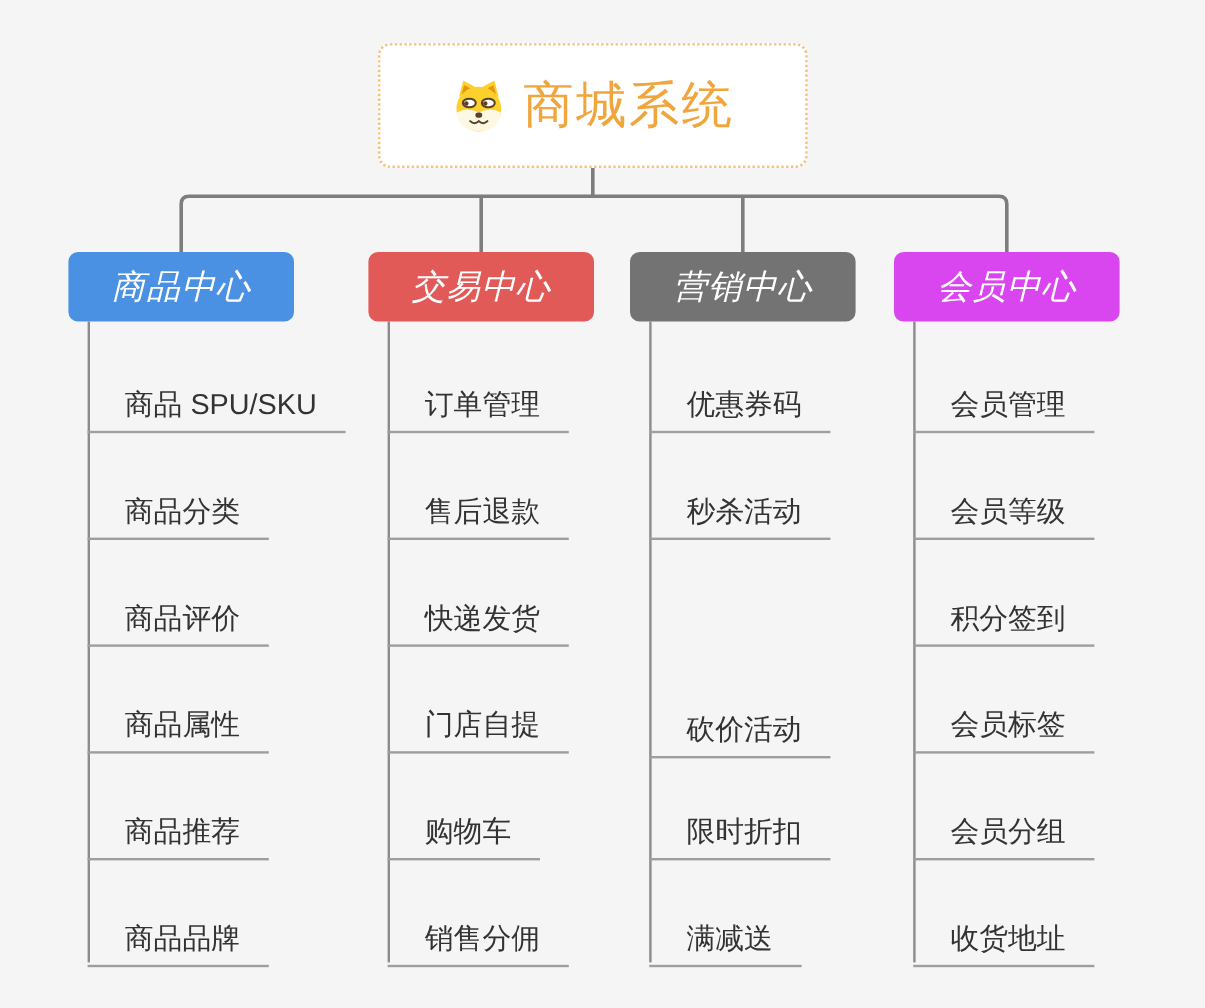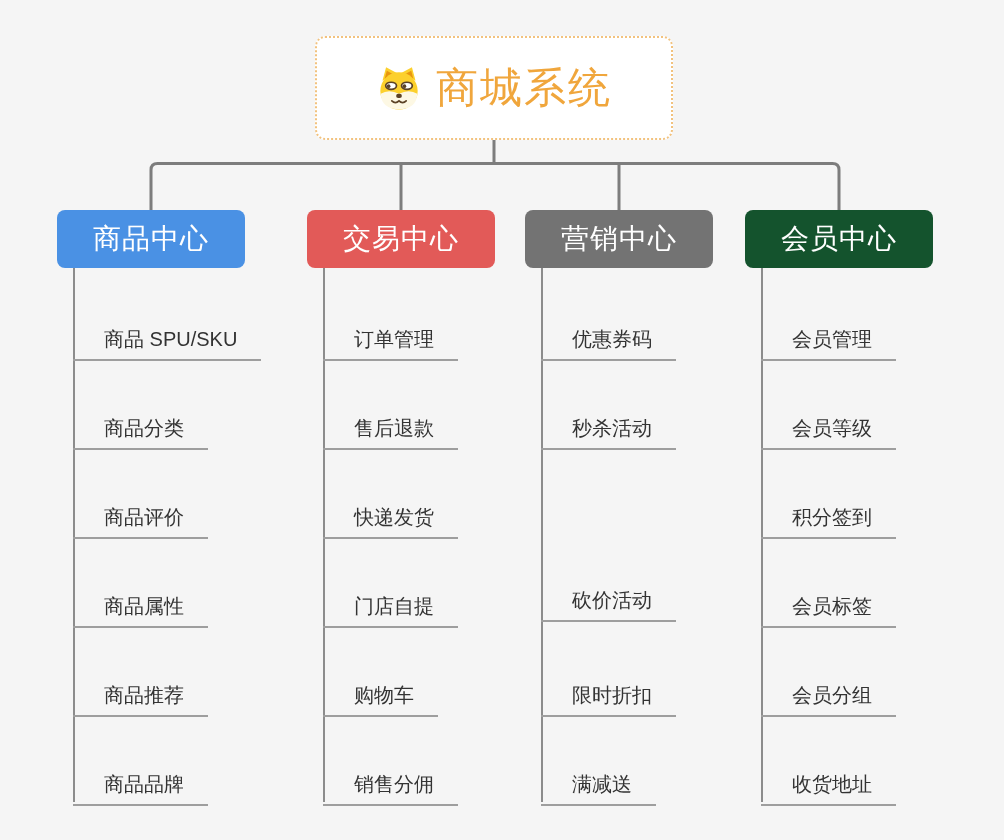--- a/index.html
+++ b/index.html
@@ -47,36 +47,37 @@
   .branch-node{
     position:absolute;left:0;top:0;
     width:188px;height:58px;
     border-radius:8px;
     color:#ffffff;
     font-size:28px;
     display:flex;align-items:center;justify-content:center;
     letter-spacing:1px;
     white-space:nowrap;
     cursor:default;
+    font-style:italic;
   }
   .trunk{
     position:absolute;
     left:16px;top:58px;
     width:2px;height:534px;
     background:#8c8c8c;
   }
   .leaf{
     position:absolute;
     left:16px;
     height:40px;
     box-sizing:content-box;
     display:flex;align-items:flex-end;
     padding:0 24px 6px 31px;
     border-bottom:2px solid #9e9e9e;
-    font-size:20px;
+    font-size:24px;
     color:#333333;
     white-space:nowrap;
     cursor:default;
   }
 </style>
 </head>
 <body>
 
 <div class="canvas">
 
@@ -126,26 +127,26 @@
         <div class="leaf" style="top: 370px;">门店自提</div>
         <div class="leaf" style="top: 281px;">快递发货</div>
         <div class="leaf" style="top: 459px;">购物车</div>
         <div class="leaf" style="top: 548px;">销售分佣</div>
       </div>
       <div class="column" style="left: 525px;">
         <div class="branch-node" style="background: #737373;">营销中心</div>
         <div class="trunk"></div>
         <div class="leaf" style="top: 103px;">优惠券码</div>
         <div class="leaf" style="top: 192px;">秒杀活动</div>
-        <div class="leaf" style="top: 364px;">砍价活动</div>
+        <div class="leaf" style="top: 374px;">砍价活动</div>
         <div class="leaf" style="top: 459px;">限时折扣</div>
         <div class="leaf" style="top: 548px;">满减送</div>
       </div>
       <div class="column" style="left: 745px;">
-        <div class="branch-node" style="background: #14532d;">会员中心</div>
+        <div class="branch-node" style="background: #d946ef;">会员中心</div>
         <div class="trunk"></div>
         <div class="leaf" style="top: 103px;">会员管理</div>
         <div class="leaf" style="top: 192px;">会员等级</div>
         <div class="leaf" style="top: 281px;">积分签到</div>
         <div class="leaf" style="top: 370px;">会员标签</div>
         <div class="leaf" style="top: 459px;">会员分组</div>
         <div class="leaf" style="top: 548px;">收货地址</div>
       </div>
     </div>
 

